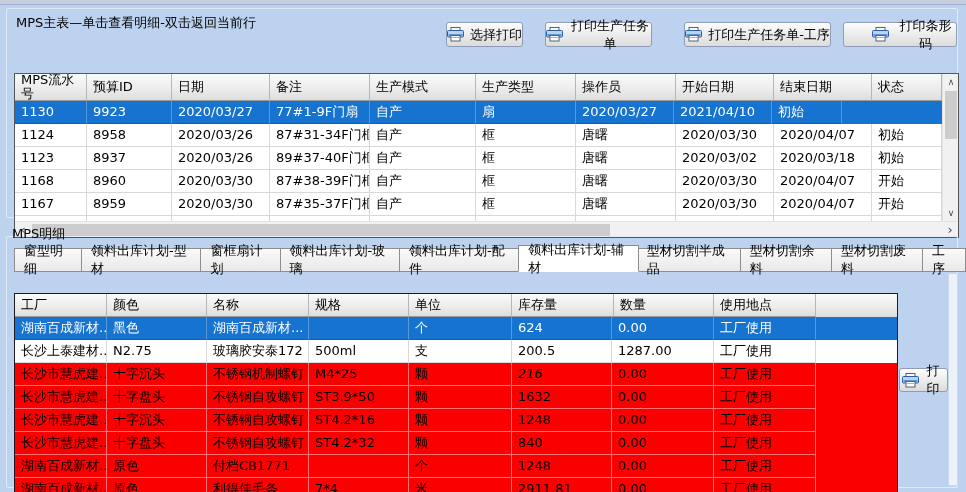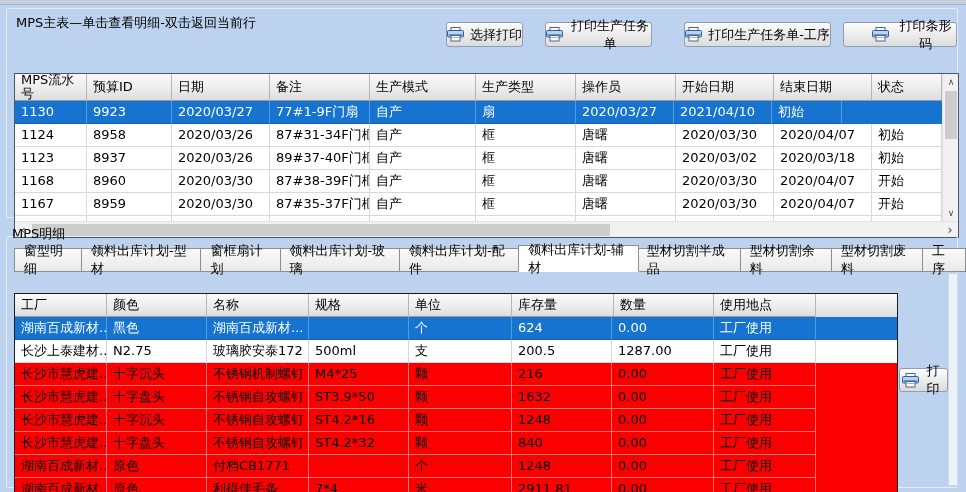--- a/index.html
+++ b/index.html
@@ -278,21 +278,21 @@
         <div class="cell" style="width: 100px;">200.5</div>
         <div class="cell" style="width: 102px;">1287.00</div>
         <div class="cell" style="width: 102px;">工厂使用</div>
       </div>
       <div class="row alert" style="height: 23px;">
         <div class="cell" style="width: 92px;">长沙市慧虎建...</div>
         <div class="cell" style="width: 100px;">十字沉头</div>
         <div class="cell" style="width: 102px;">不锈钢机制螺钉</div>
         <div class="cell" style="width: 100px;">M4*25</div>
         <div class="cell" style="width: 103px;">颗</div>
-        <div class="cell" style="width: 100px;">216</div>
+        <div class="cell" style="width: 100px; font-style: italic;">216</div>
         <div class="cell" style="width: 102px;">0.00</div>
         <div class="cell" style="width: 102px;">工厂使用</div>
       </div>
       <div class="row alert" style="height: 23px;">
         <div class="cell" style="width: 92px;">长沙市慧虎建...</div>
         <div class="cell" style="width: 100px;">十字盘头</div>
         <div class="cell" style="width: 102px;">不锈钢自攻螺钉</div>
         <div class="cell" style="width: 100px;">ST3.9*50</div>
         <div class="cell" style="width: 103px;">颗</div>
         <div class="cell" style="width: 100px;">1632</div>

